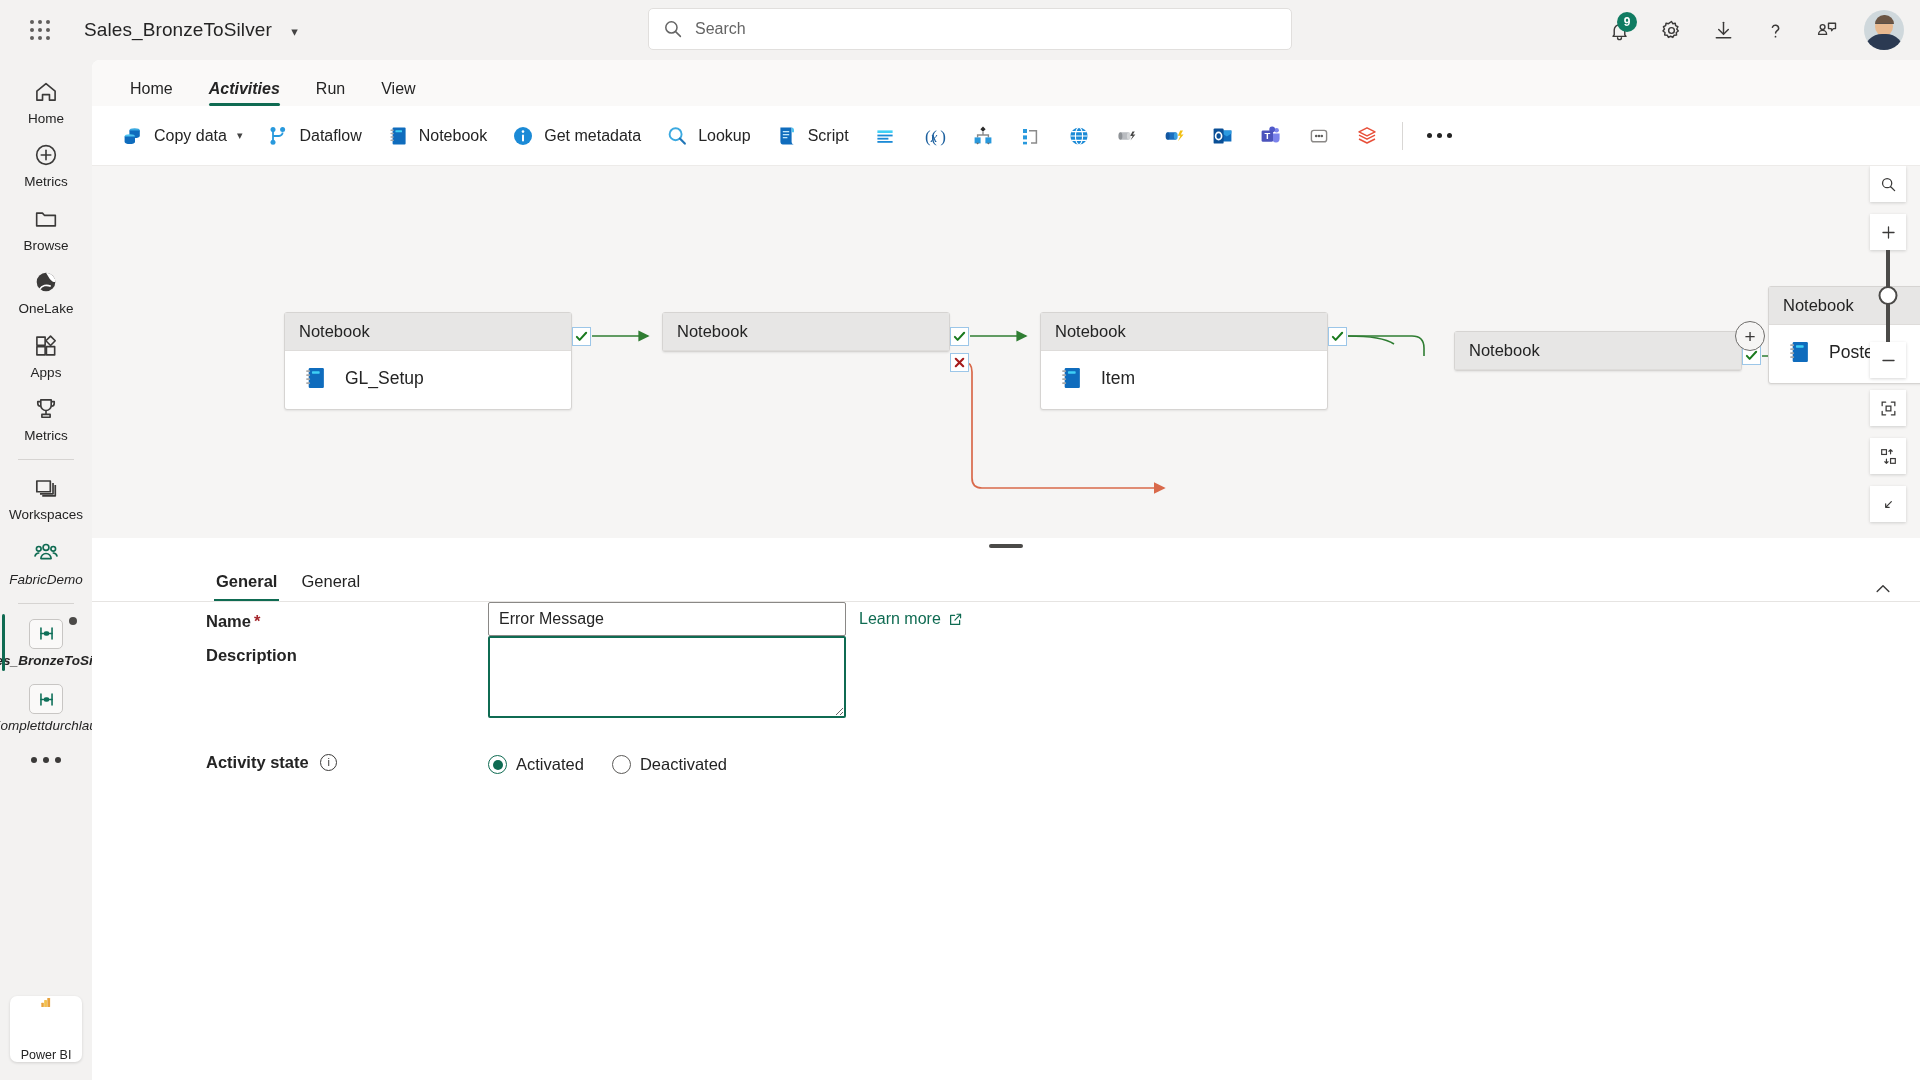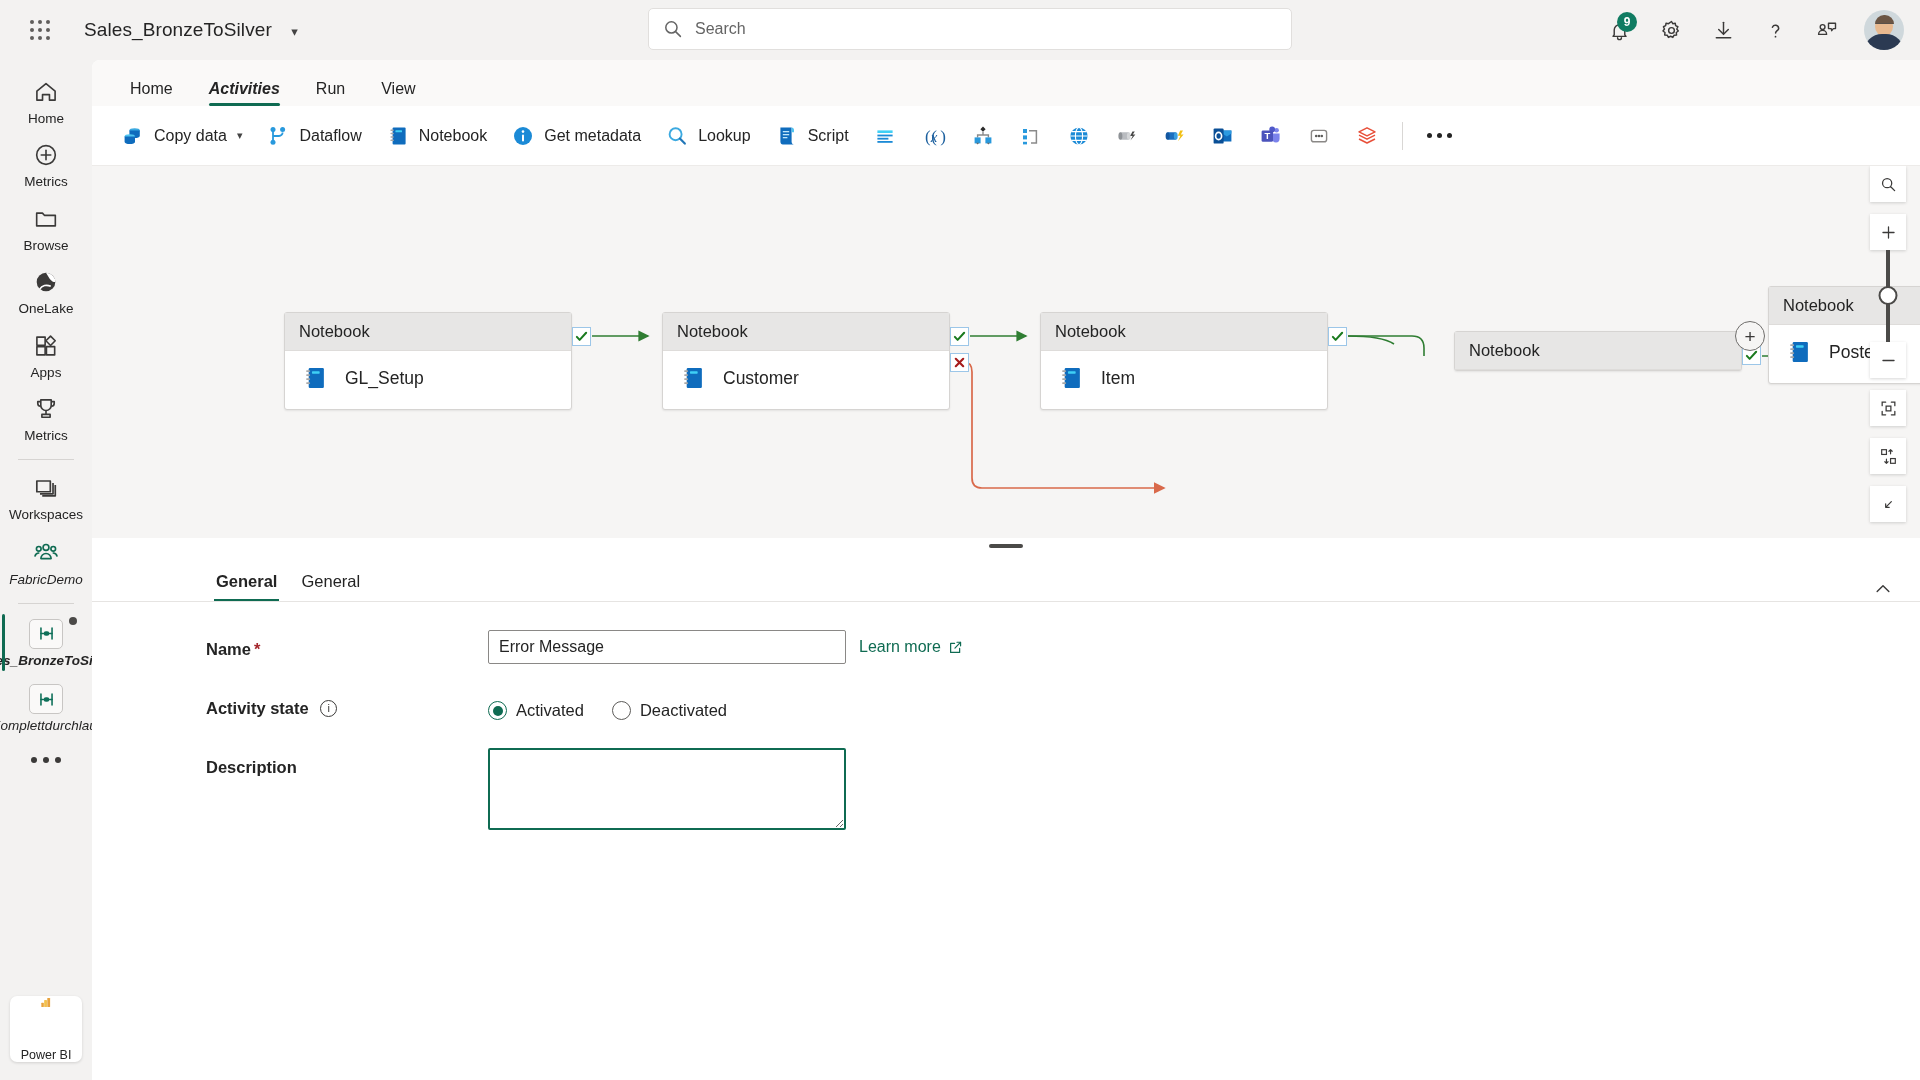--- a/index.html
+++ b/index.html
@@ -159,21 +159,21 @@
   }
   .ptab { font-size: 16.5px; color: #242424; padding: 0 10px 10px; cursor: pointer; position: relative; }
   .ptab.active { font-weight: 700; }
   .ptab.active::after {
     content: ""; position: absolute; left: 8px; right: 8px; bottom: 0; height: 2.5px; background: #0f6b52;
   }
   .p-collapse {
     position: absolute; right: 22px; top: 20px; width: 30px; height: 30px;
     display: flex; align-items: center; justify-content: center; cursor: pointer; color: #3b3a39;
   }
-  .frow { display: flex; align-items: flex-start; padding: 0 0 0 114px; margin-top: 28px; }
+  .frow { display: flex; align-items: flex-start; padding: 0 0 0 114px; }
   .flabel { width: 282px; font-size: 16.5px; color: #242424; padding-top: 10px; font-weight: 700; }
   .req { color: #a4262c; margin-left: 3px; }
   .finput {
     width: 358px; height: 34px; border: 1px solid #8a8886; border-radius: 2px; background: #fff;
     font-size: 16px; color: #242424; padding: 16px 10px; font-family: "Liberation Sans", sans-serif;
   }
   .ftextarea {
     width: 358px; height: 82px; border: 2px solid #0f6b52; border-radius: 2px; background: #fff;
     font-size: 16px; color: #242424; padding: 7px 10px; resize: vertical;
     font-family: "Liberation Sans", sans-serif;
@@ -635,33 +635,20 @@
       </div>
       <div class="port" style="left:287px;top:14px">
         <svg width="13" height="13" viewBox="0 0 14 14">
             <path d="M2 7.4l3 3.2L12 3" fill="none" stroke="#1a7a1e" stroke-width="2.2" stroke-linecap="round" stroke-linejoin="round"></path>
           </svg>
       </div>
     </div>
 
     <div class="node" style="left:570px;top:146px">
       <div class="node-hdr">Notebook</div>
-      <div class="node-body">
-        <svg width="28" height="28" viewBox="0 0 24 24">
-          <rect x="6.6" y="3.4" width="13" height="17.2" rx="1" fill="#0f6cbd"></rect>
-          <rect x="9.4" y="6.2" width="6.6" height="2.1" rx=".6" fill="#3fd0f5"></rect>
-          <g fill="#a8a8a8">
-              <rect x="4.4" y="5.4" width="3.4" height="1.5" rx=".7"></rect>
-              <rect x="4.4" y="8.8" width="3.4" height="1.5" rx=".7"></rect>
-              <rect x="4.4" y="12.2" width="3.4" height="1.5" rx=".7"></rect>
-              <rect x="4.4" y="15.6" width="3.4" height="1.5" rx=".7"></rect>
-            </g>
-        </svg>
-        <span class="node-name">Customer</span>
-      </div>
       <div class="port" style="left:287px;top:14px">
         <svg width="13" height="13" viewBox="0 0 14 14">
             <path d="M2 7.4l3 3.2L12 3" fill="none" stroke="#1a7a1e" stroke-width="2.2" stroke-linecap="round" stroke-linejoin="round"></path>
           </svg>
       </div>
       <div class="port" style="left:287px;top:40px">
         <svg width="13" height="13" viewBox="0 0 14 14">
             <path d="M3 3l8 8M11 3l-8 8" stroke="#a61b1b" stroke-width="2.3" stroke-linecap="round"></path>
           </svg>
       </div>
@@ -785,37 +772,37 @@
       <div class="learn">
         <span>Learn more</span>
         <svg width="15" height="15" viewBox="0 0 16 16" fill="none" stroke="#0f6b52" stroke-width="1.3" stroke-linecap="round" stroke-linejoin="round">
           <path d="M12.4 9v4.2H2.8V3.6H7"></path>
             <path d="M9.6 2.4h3.8v3.8"></path>
             <line x1="7.4" y1="8.6" x2="13.2" y2="2.6"></line>
         </svg>
       </div>
     </div>
 
+    <div class="frow">
+      <div class="flabel">
+        <span>Description</span>
+      </div>
+      <textarea class="ftextarea" placeholder="" style=""></textarea>
+    </div>
+
     <div class="frow" style="margin-top:30px">
       <div class="flabel" style="padding-top:5px">
         <span>Activity state</span>
         <span class="info-i">i</span>
       </div>
       <div class="radios">
         <div class="radio">
           <span class="rdot on"></span>
           <span class="rlbl">Activated</span>
         </div>
         <div class="radio">
           <span class="rdot"></span>
           <span class="rlbl">Deactivated</span>
         </div>
       </div>
     </div>
-
-    <div class="frow">
-      <div class="flabel">
-        <span>Description</span>
-      </div>
-      <textarea class="ftextarea" placeholder="" style=""></textarea>
-    </div>
   </div>
 </div>
 
 </body></html>

